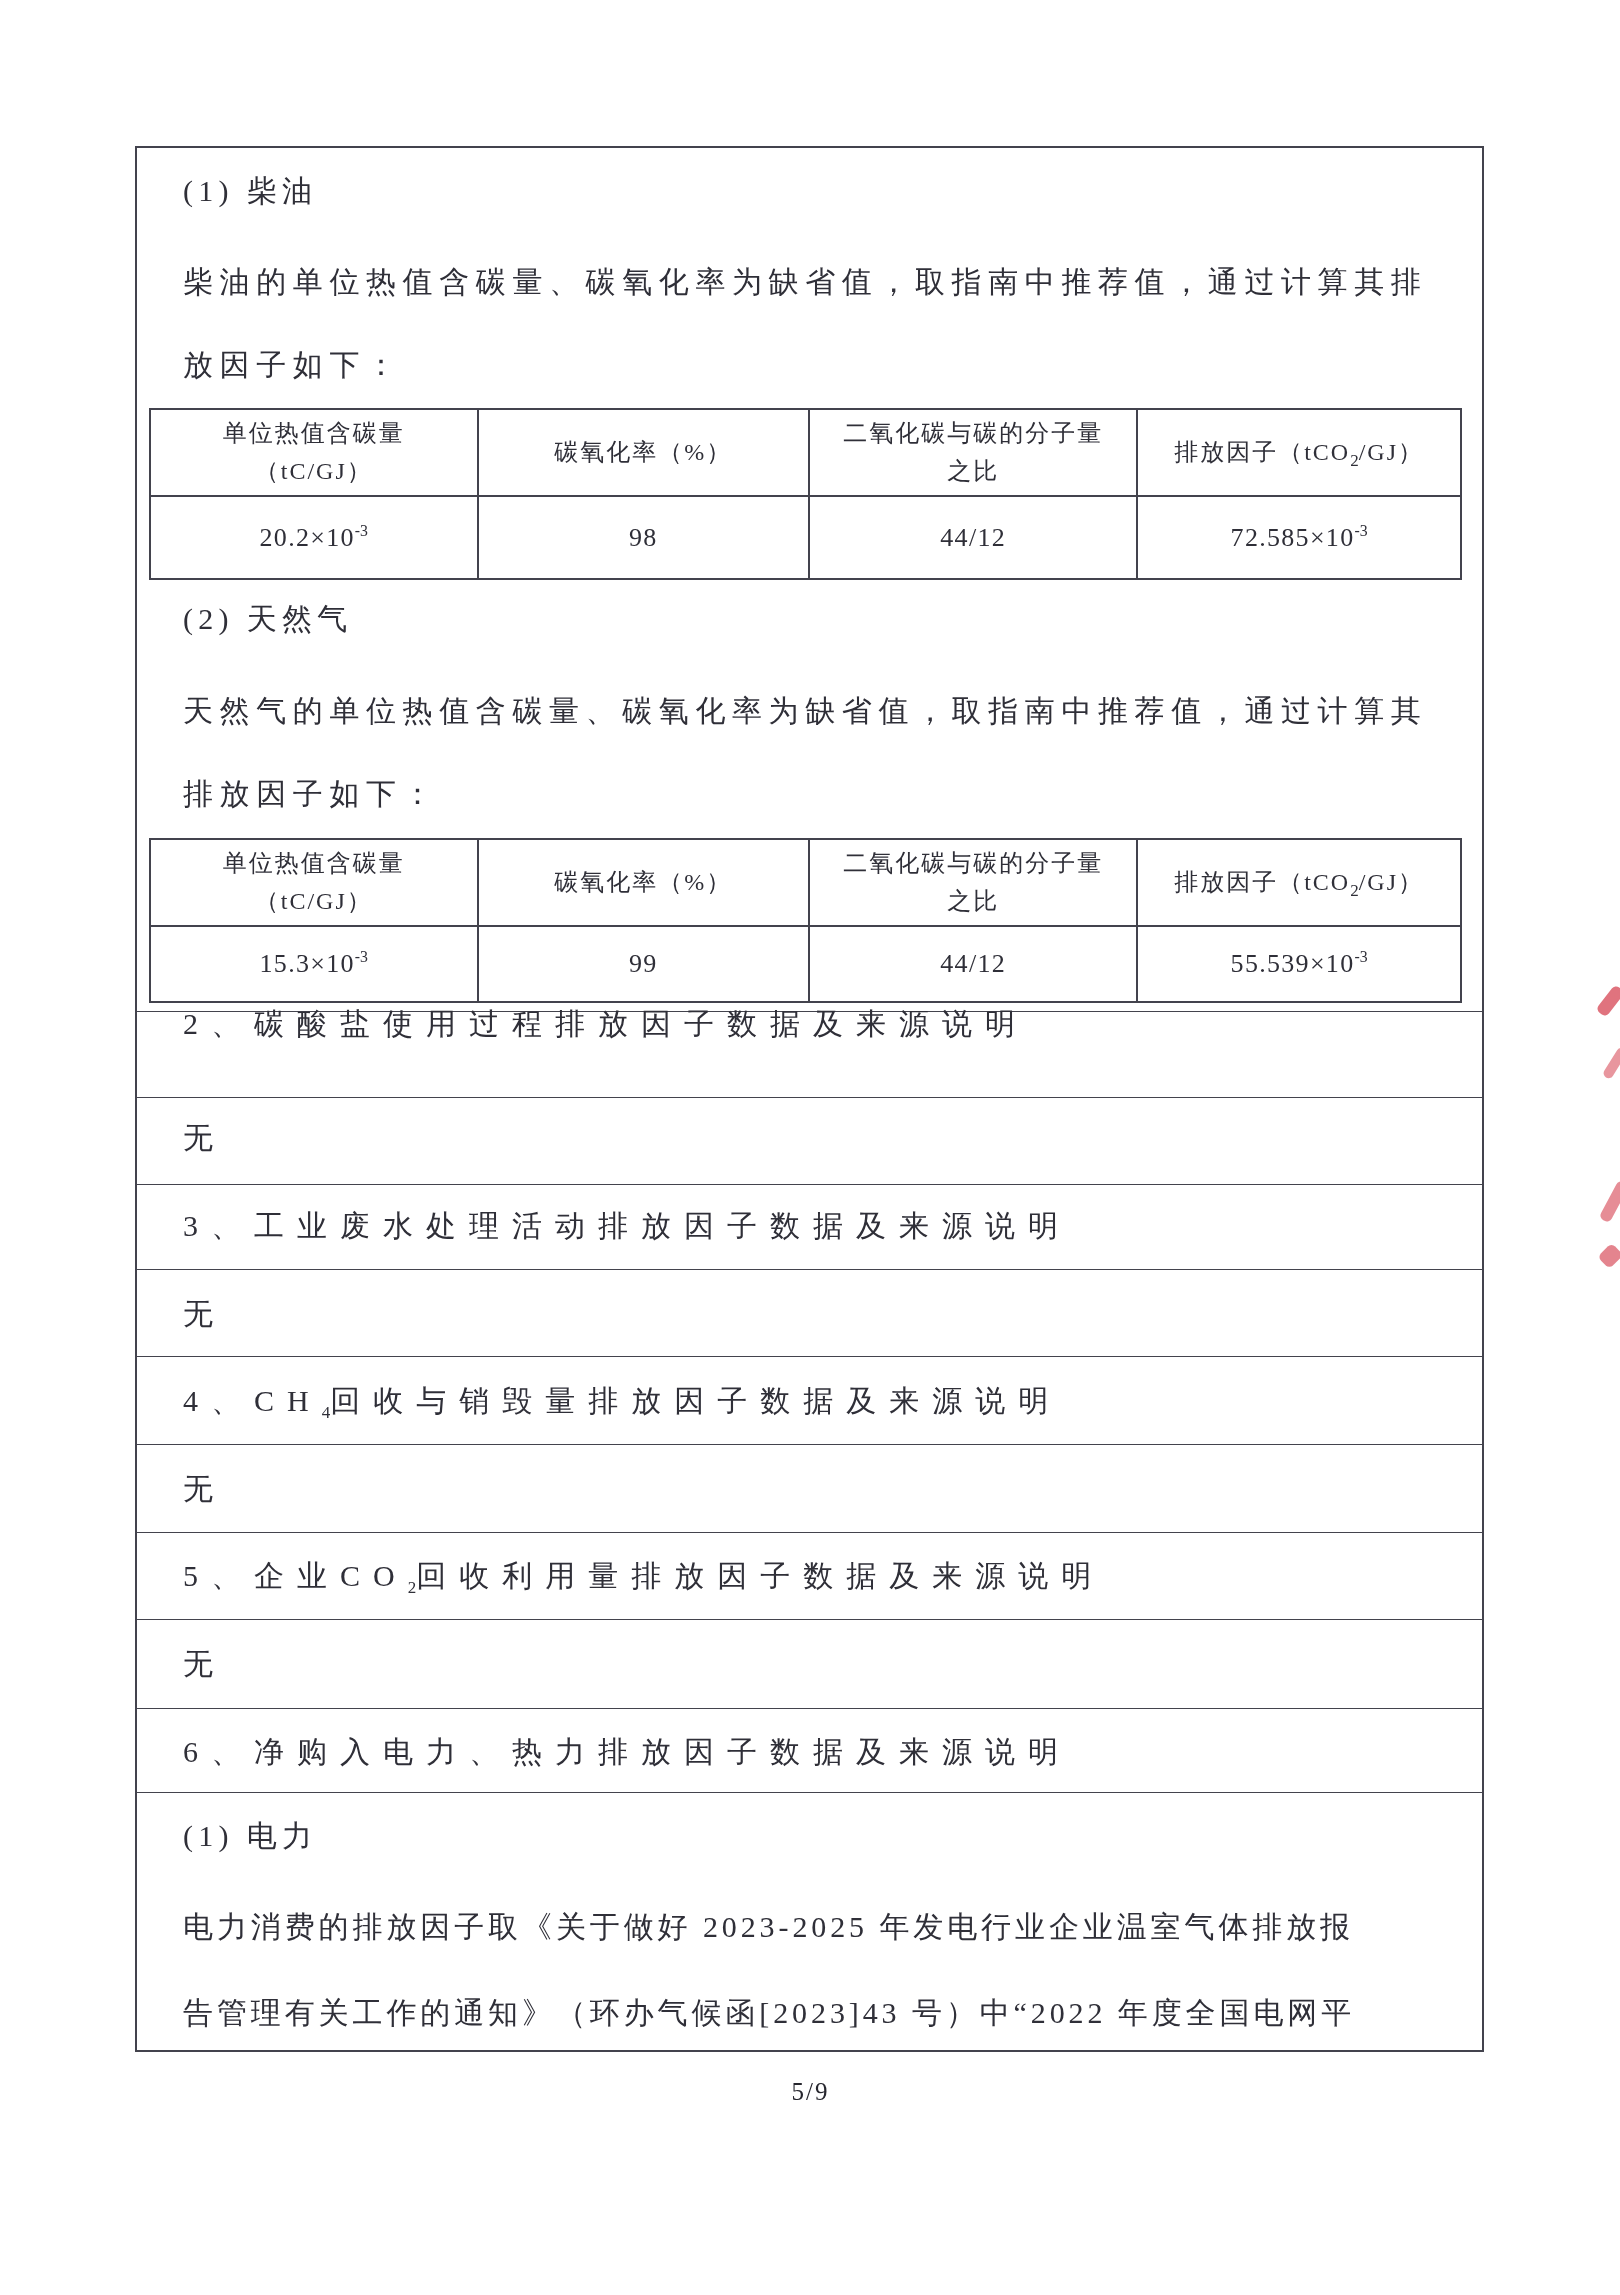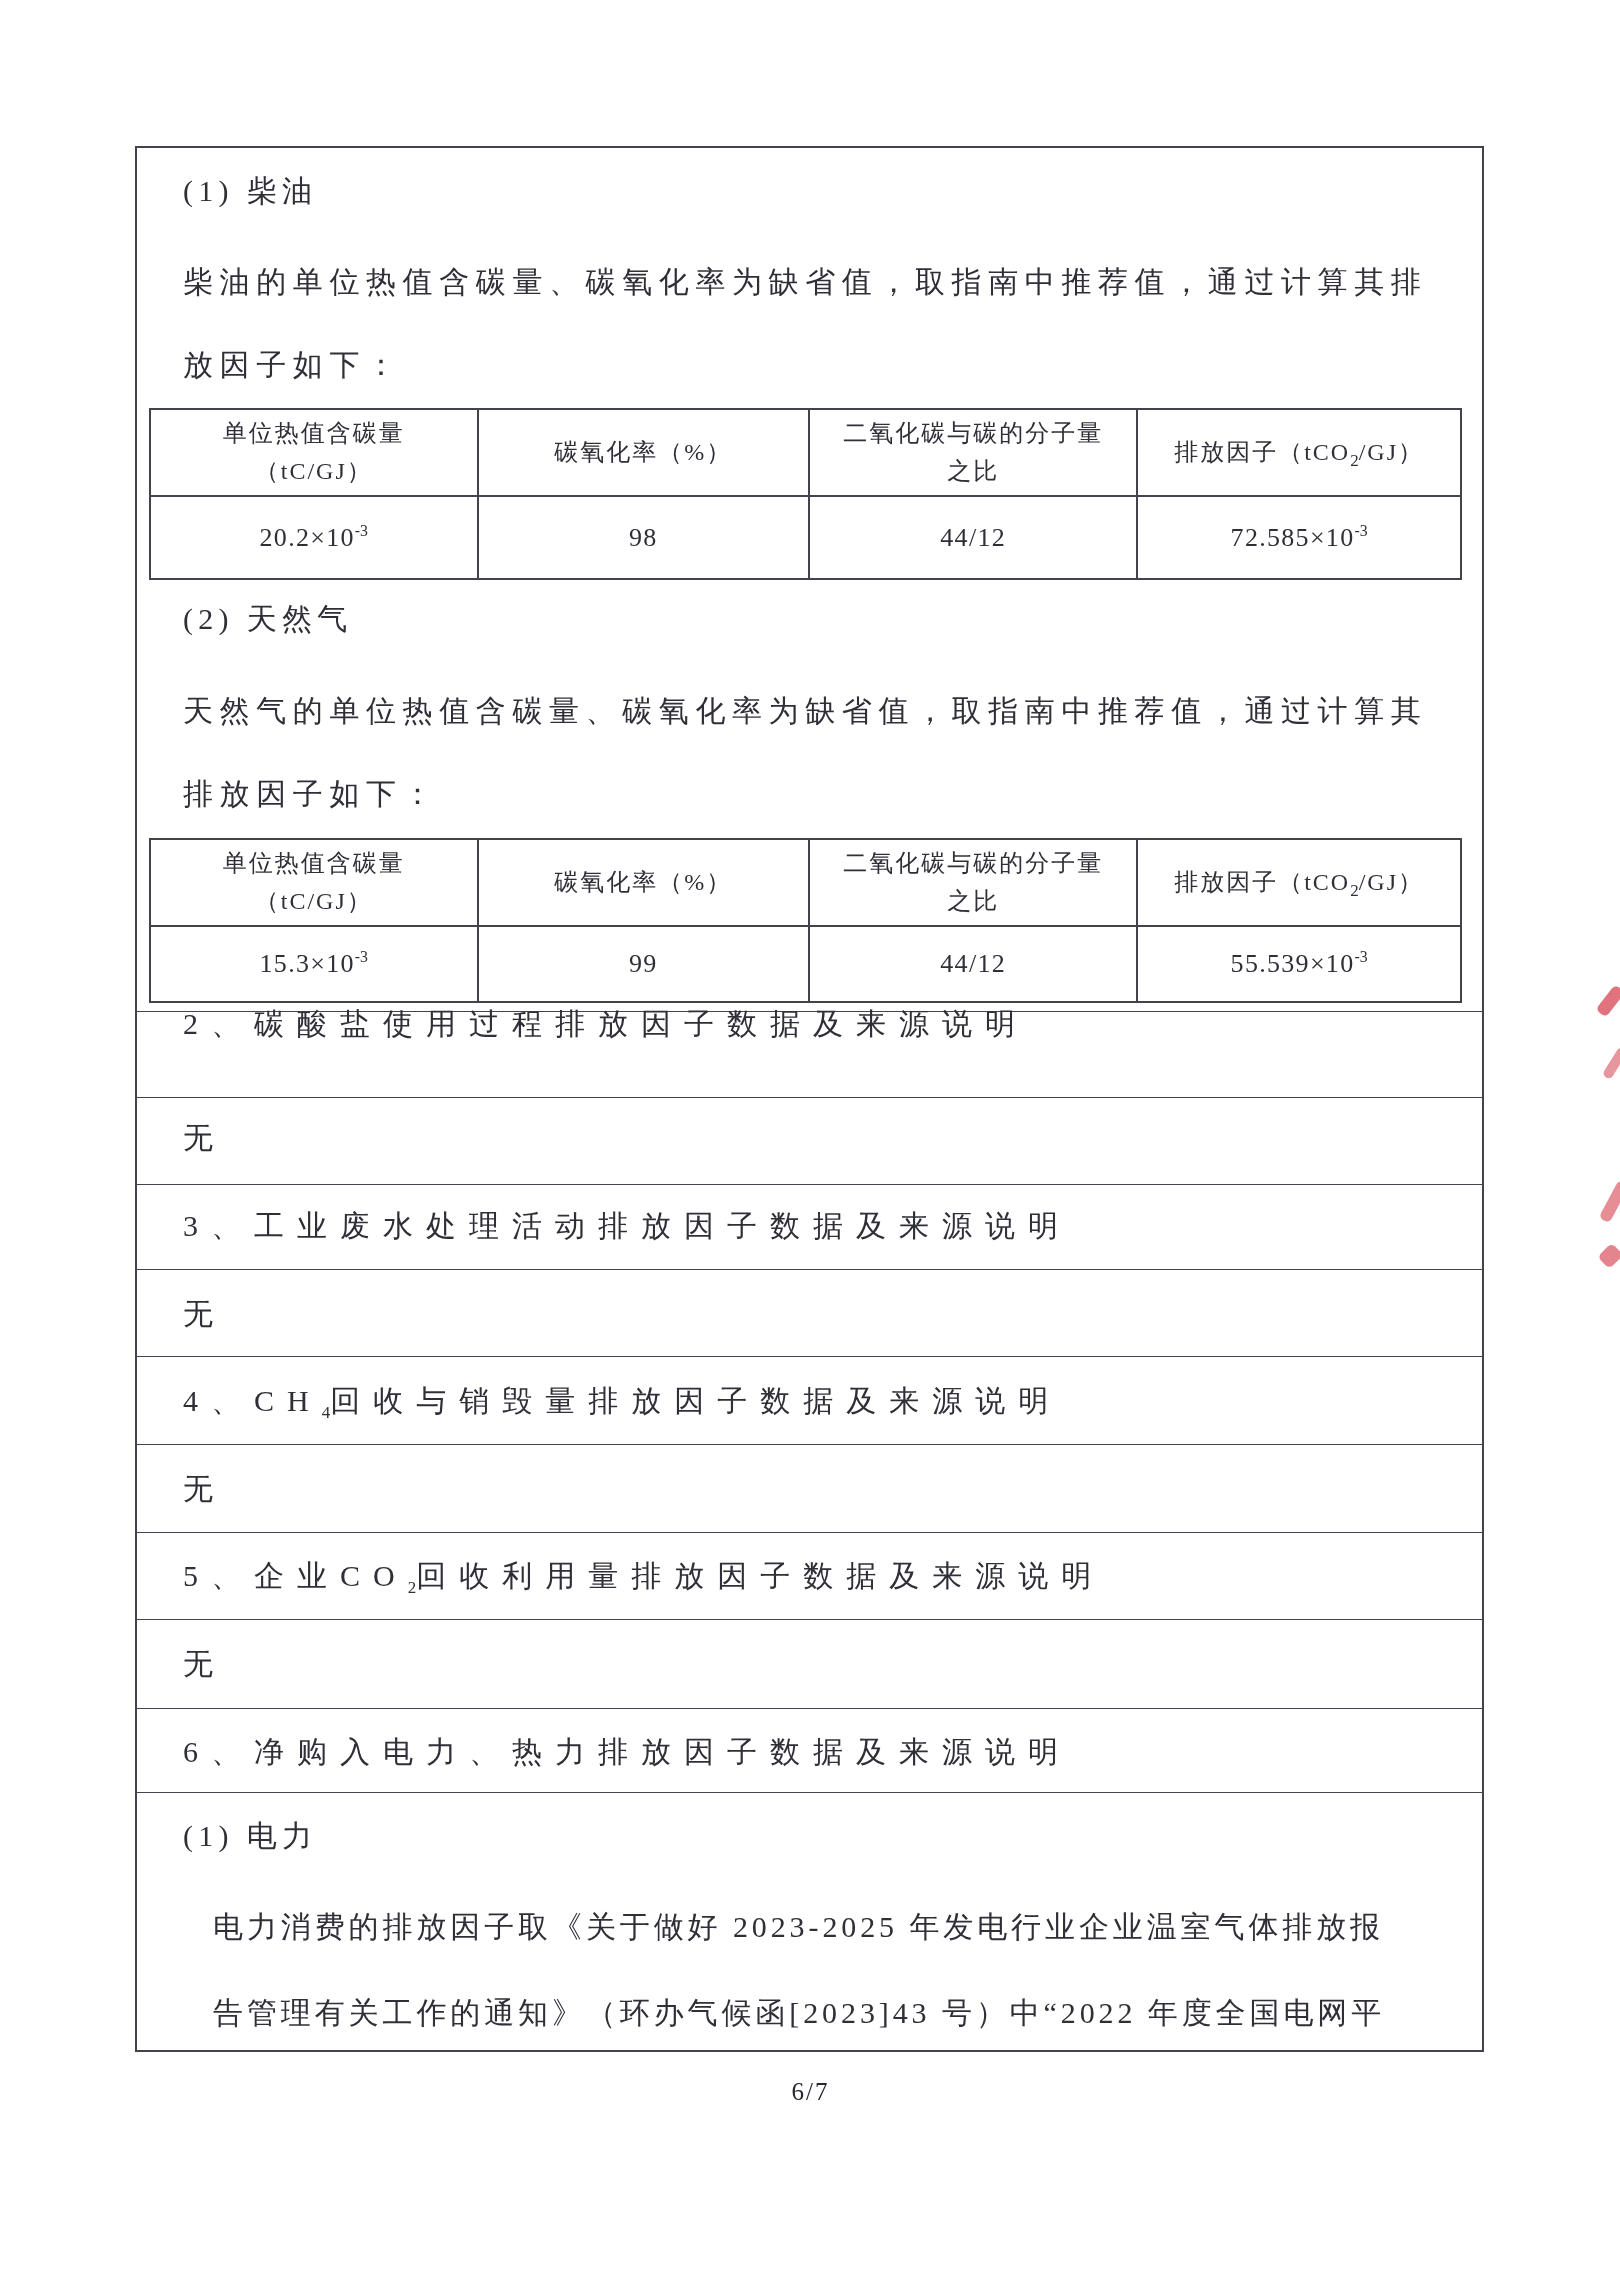--- a/index.html
+++ b/index.html
@@ -23,21 +23,21 @@
     box-sizing:border-box;
     background:var(--paper);
   }
   .line{
     position:absolute;left:46px;
     font-size:30px;line-height:1.15;white-space:nowrap;
     color:var(--ink);
   }
   .title-line{letter-spacing:5.3px;}
   .para-line{letter-spacing:6.6px;}
-  .para-line.mixed{letter-spacing:3.9px;margin-left:30px;}
+  .para-line.mixed{letter-spacing:3.9px;}
   .sec-heading{letter-spacing:13px;}
   .none-value{letter-spacing:2.6px;}
   .rule{
     position:absolute;left:0;width:100%;height:1.3px;
     background:var(--line);
   }
   .eftable{
     position:absolute;left:11.8px;width:1313px;
     display:grid;
     grid-template-columns:24.9% 25.3% 25.1% 24.7%;
@@ -166,15 +166,15 @@
     <div class="line title-line" style="top:1671px">(1) 电力</div>
     <div class="line para-line mixed" style="top:1762px">电力消费的排放因子取《关于做好 2023-2025 年发电行业企业温室气体排放报</div>
     <div class="line para-line mixed" style="top:1848px">告管理有关工作的通知》（环办气候函[2023]43 号）中“2022 年度全国电网平</div>
   </div>
 
   <div class="stamp-frag f1"></div>
   <div class="stamp-frag f2"></div>
   <div class="stamp-frag f3"></div>
   <div class="stamp-frag f4"></div>
 
-  <div class="footer-line">6/7</div>
+  <div class="footer-line">5/9</div>
 </div>
 
 
 </body></html>

